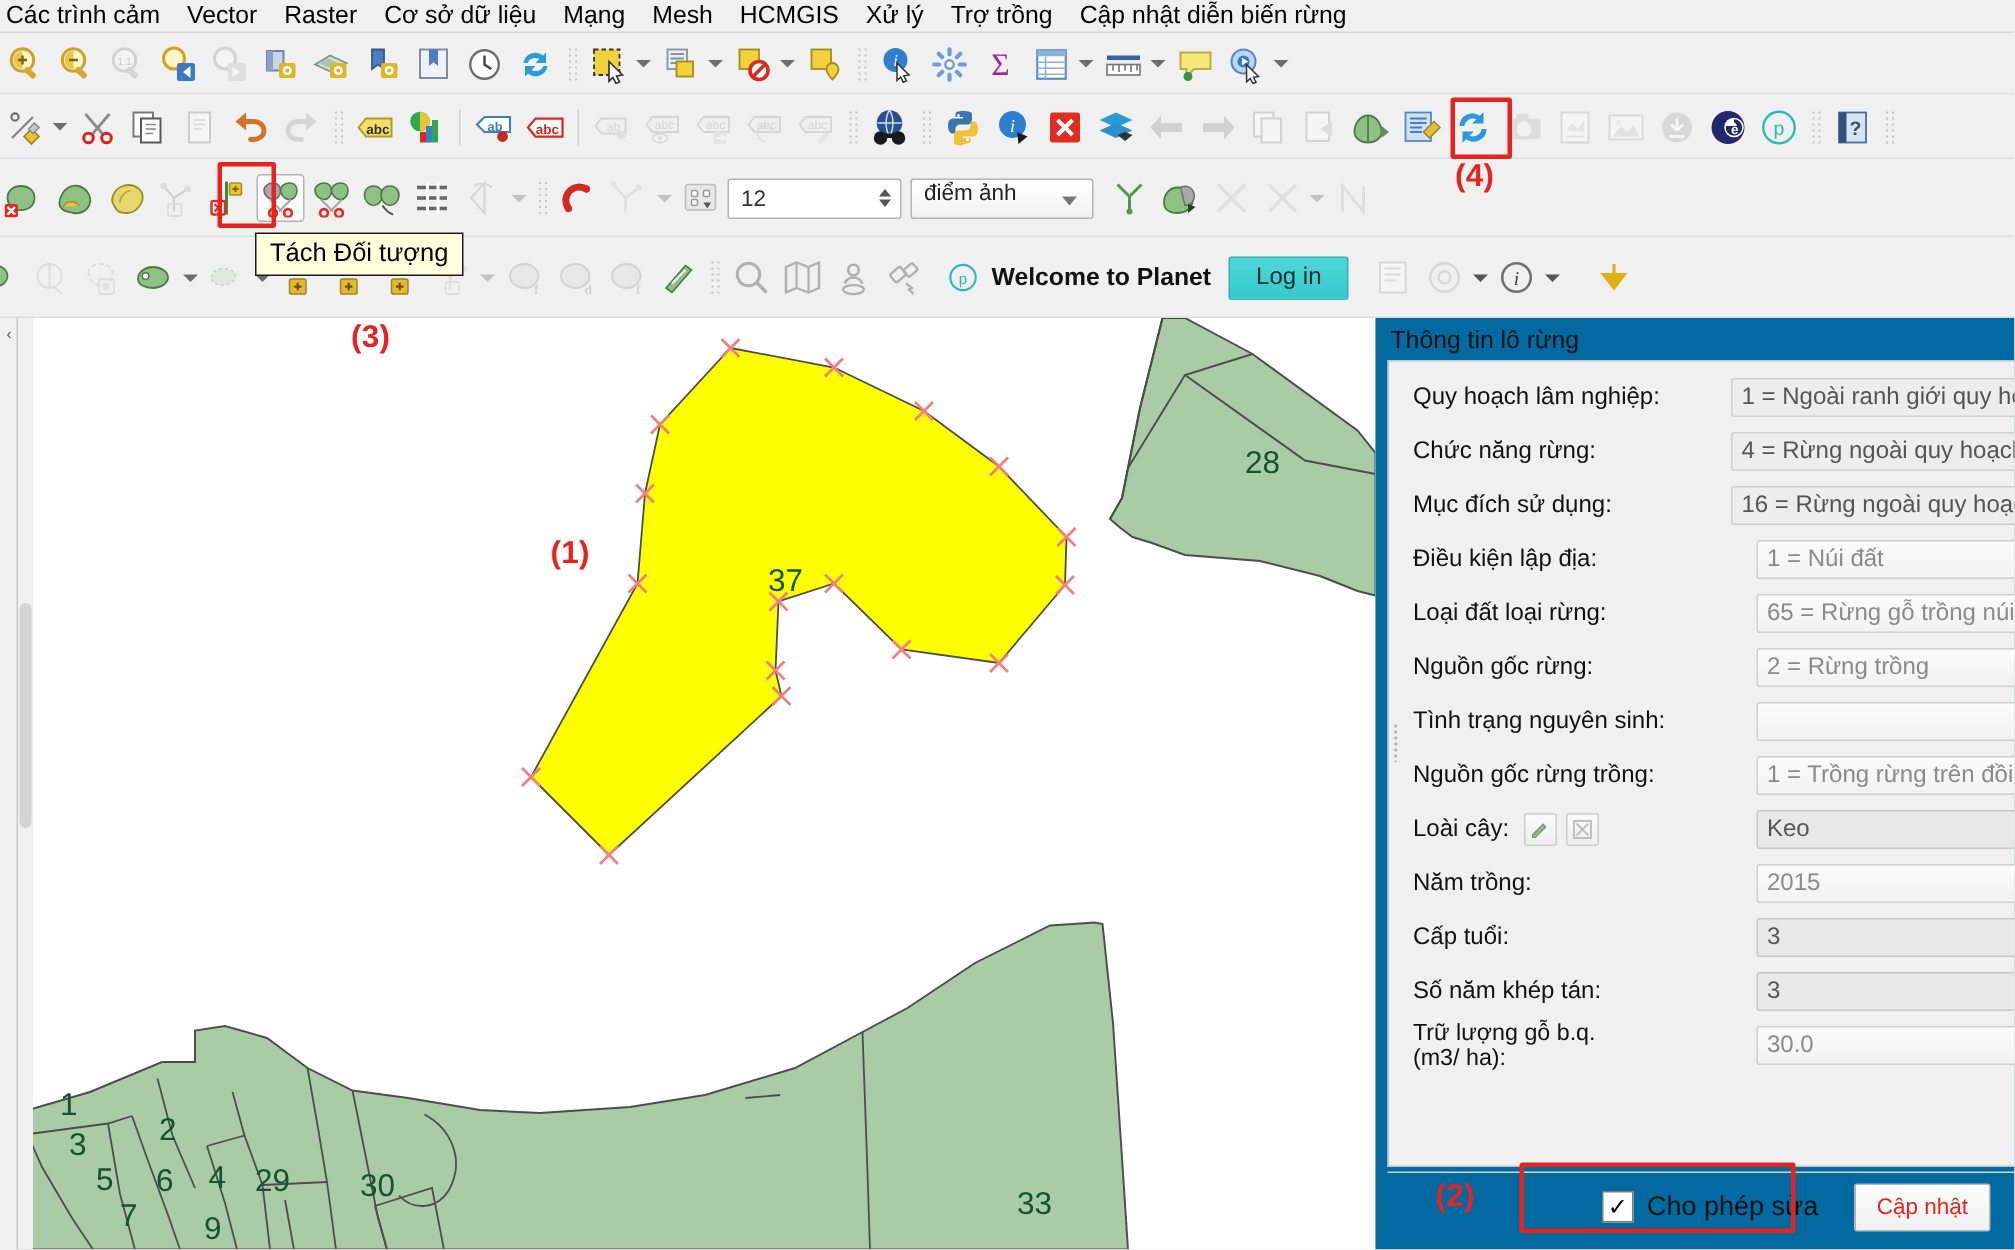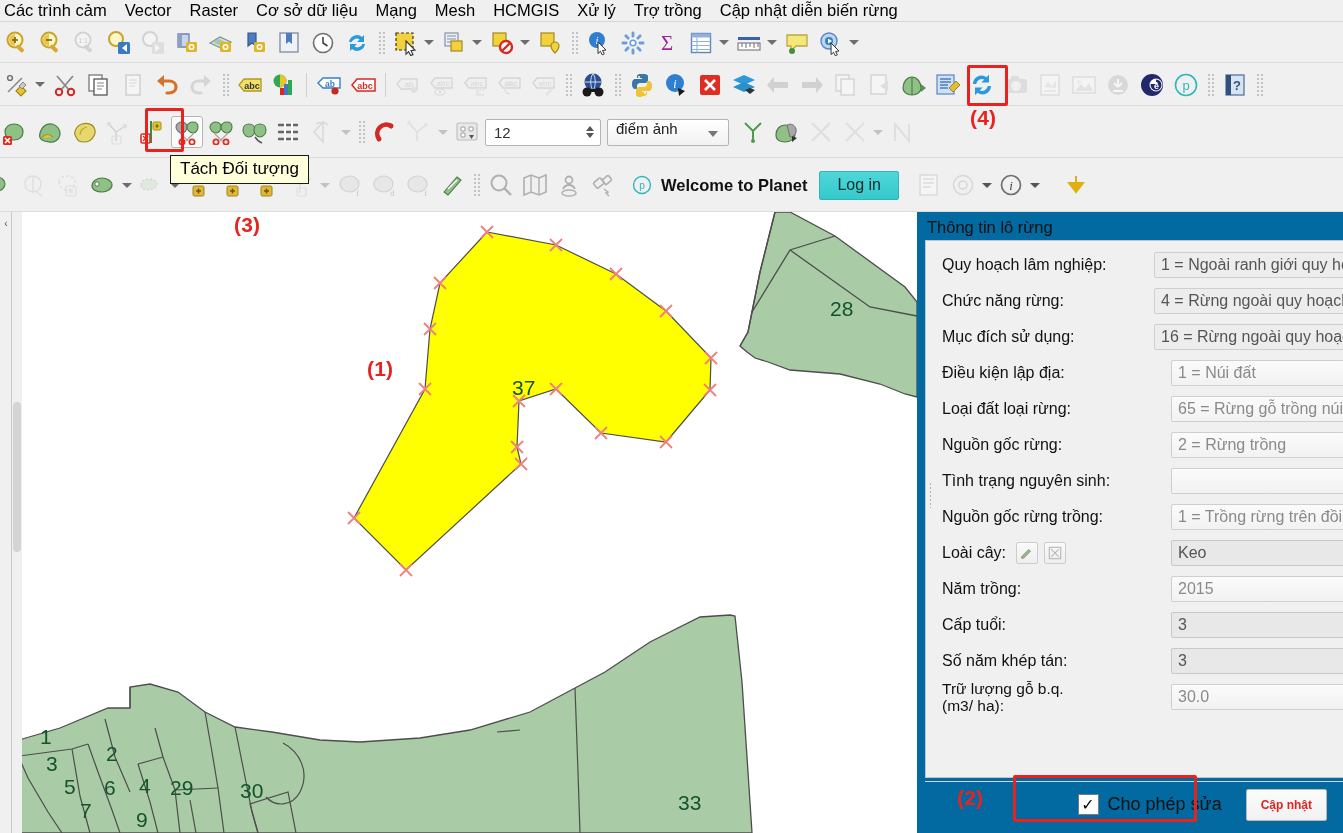--- a/index.html
+++ b/index.html
@@ -184,21 +184,21 @@
   .checkwrap { display:flex; align-items:center; gap:9px; padding: 4px 10px; }
   .checkbox {
     width: 21px; height: 21px; border: 1px solid #7a7a7a; background:#fff;
     display:flex;align-items:center;justify-content:center; font-size:16px; color:#000;
   }
   .checklabel { font-size: 18px; color: #111; white-space: nowrap; }
   .update-btn {
     margin-left: 14px; height: 32px; padding: 0 14px;
     border: 1px solid #b9b9b9; border-radius: 2px;
     background: linear-gradient(#fcfcfc,#f1f1f1);
-    color: #e8231f; font-size: 12px; font-weight: bold;
+    color: #e8231f; font-size: 15px; font-weight: normal;
     display:flex; align-items:center;
   }
   .panel-hsplit { position:absolute; left:917px; top:212px; width:2px; height:621px; background:#dcdcdc; }
 </style>
 </head>
 <body>
 
 <div id="app">
 
   <div class="menubar">

